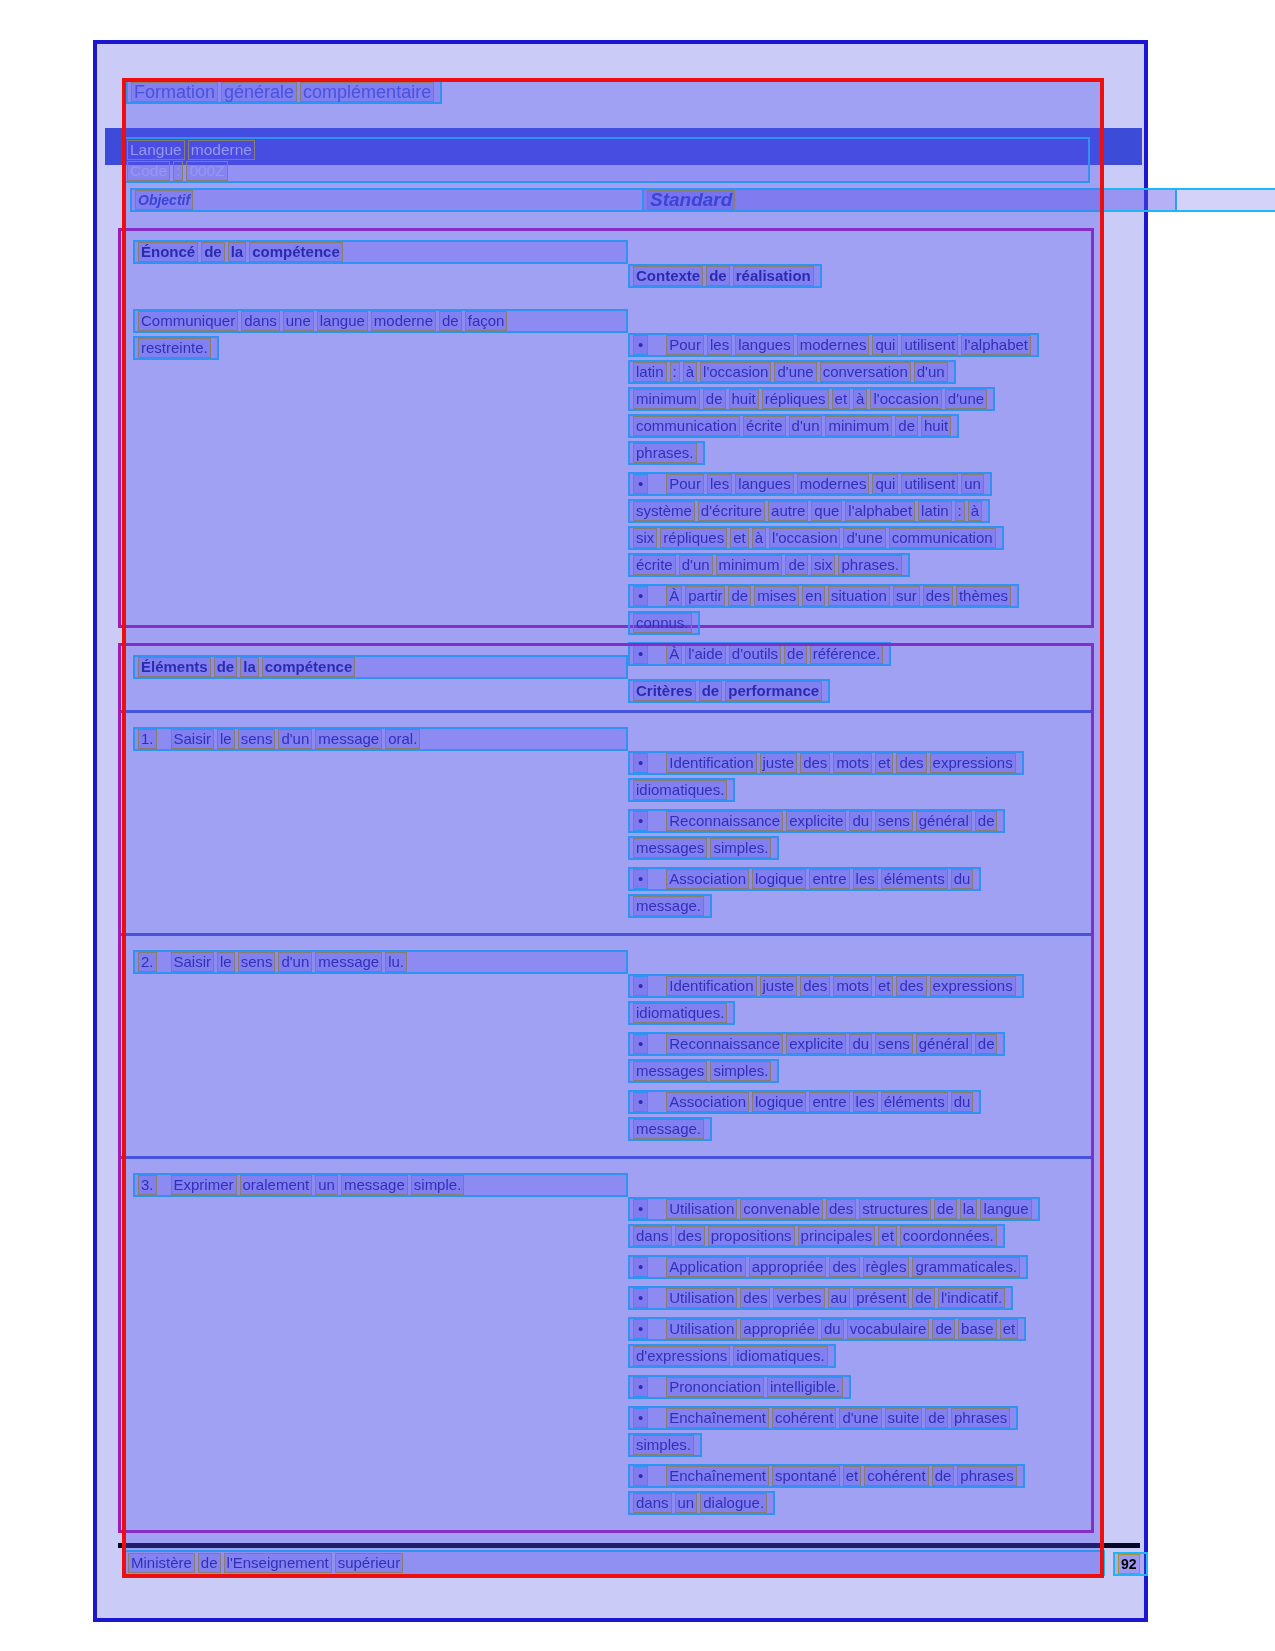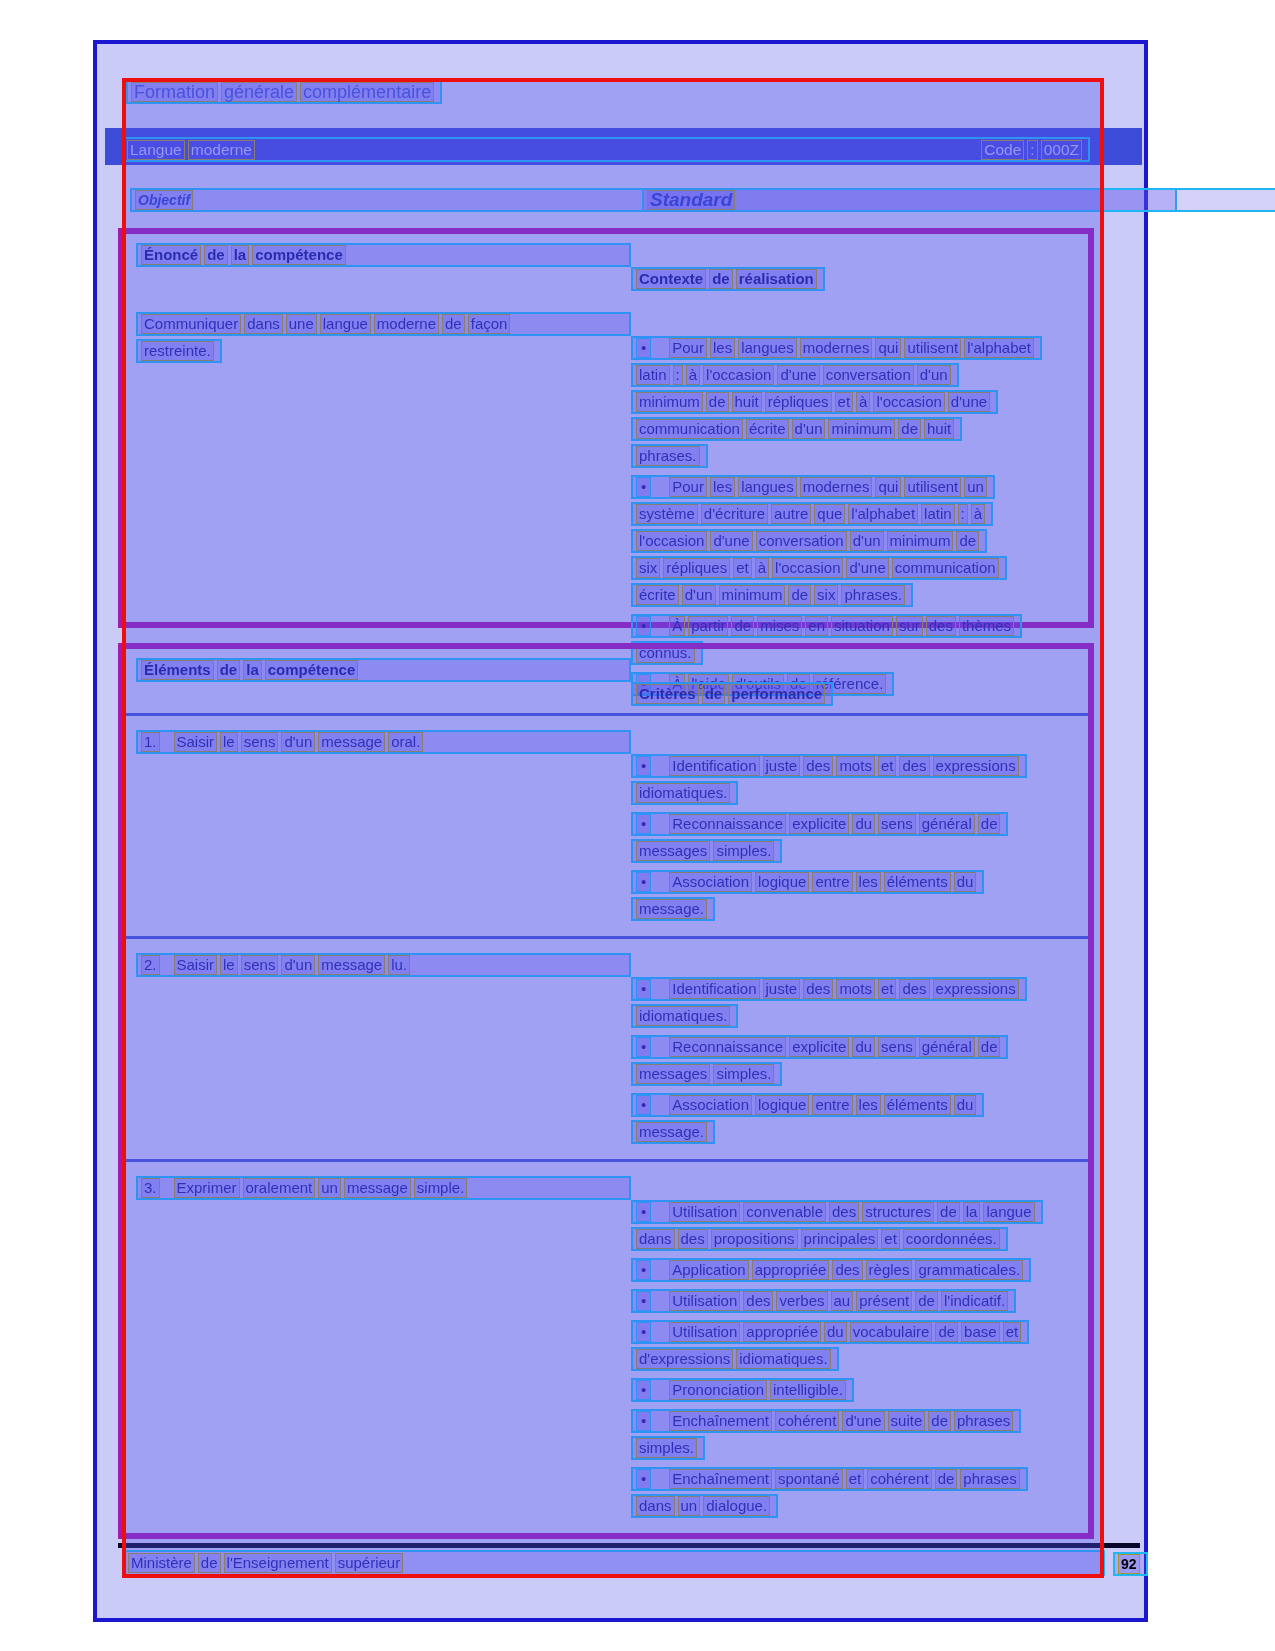--- a/index.html
+++ b/index.html
@@ -24,30 +24,30 @@
           padding:0 4px;margin-right:18px;color:#1c1c99;line-height:18px;}
 
   
   .doc-text{color:#1f1f9c;font-size:15px;}
   .title{position:absolute;left:29px;top:36px;color:#4456d4;font-size:18px;}
   .title .word{color:#4456d4;}
 
   .bar{position:absolute;left:8px;top:84px;width:1037px;height:37px;background:#3d4cd8;}
   .bar-line{position:absolute;left:17px;top:9px;width:968px;display:flex;justify-content:space-between;
             box-sizing:border-box;border:2px solid #1fb6f8;background:rgba(92,82,235,0.18);
-            padding:0 3px;font-size:15.5px;color:#b9bcf4;line-height:21px;white-space:nowrap;}
+            padding:0 3px;font-size:15.5px;color:#b9bcf4;line-height:21px;white-space:nowrap;flex-direction:column;}
   .bar-line .word{color:#b9bcf4;}
 
   .heading-left{position:absolute;left:33px;top:144px;width:512px;font-size:14px;font-weight:bold;
                 font-style:italic;color:#3040c8;}
   .heading-right{position:absolute;left:545px;top:144px;width:368px;font-size:19px;font-weight:bold;
                  font-style:italic;color:#3040c8;}
   .heading-left .word,.heading-right .word{color:#3040c8;}
 
-  .table{position:absolute;left:21px;width:976px;box-sizing:border-box;border:6px solid #a21caf;
+  .table{position:absolute;left:21px;width:976px;box-sizing:border-box;border:3px solid #a21caf;
          font-size:15px;color:#1f1f9c;}
   .table1{top:184px;height:400px;}
   .table2{top:599px;min-height:694px;}
   .t-row{display:flex;padding:14px 12px 12px 12px;}
   .t-header{padding:9px 12px 4px 12px;font-weight:bold;color:#18188e;}
   .table2 .t-header{border-bottom:3px solid #4355d4;}
   .table2 .t-body .t-row + .t-row{border-top:3px solid #4355d4;}
   .cell-left{flex:0 0 495px;}
   .cell-right{flex:1 1 auto;min-width:0;margin-top:24px;}
   .cell-left .t-line:first-child{width:100%;}
@@ -127,23 +127,20 @@
               </div>
               <div class="bullet">
                 <div class="t-line doc-text">
                   <span class="marker">•</span>
                   <span class="words"><span class="word">Pour</span><span class="word">les</span><span class="word">langues</span><span class="word">modernes</span><span class="word">qui</span><span class="word">utilisent</span><span class="word">un</span></span>
                 </div>
                 <div class="t-line doc-text">
                   <span class="words"><span class="word">système</span><span class="word">d'écriture</span><span class="word">autre</span><span class="word">que</span><span class="word">l'alphabet</span><span class="word">latin</span><span class="word">:</span><span class="word">à</span></span>
                 </div>
                 <div class="t-line doc-text">
-                  <span class="words"><span class="word">l'occasion</span><span class="word">d'une</span><span class="word">conversation</span><span class="word">d'un</span><span class="word">minimum</span><span class="word">de</span></span>
-                </div>
-                <div class="t-line doc-text">
                   <span class="words"><span class="word">six</span><span class="word">répliques</span><span class="word">et</span><span class="word">à</span><span class="word">l'occasion</span><span class="word">d'une</span><span class="word">communication</span></span>
                 </div>
                 <div class="t-line doc-text">
                   <span class="words"><span class="word">écrite</span><span class="word">d'un</span><span class="word">minimum</span><span class="word">de</span><span class="word">six</span><span class="word">phrases.</span></span>
                 </div>
               </div>
               <div class="bullet">
                 <div class="t-line doc-text">
                   <span class="marker">•</span>
                   <span class="words"><span class="word">À</span><span class="word">partir</span><span class="word">de</span><span class="word">mises</span><span class="word">en</span><span class="word">situation</span><span class="word">sur</span><span class="word">des</span><span class="word">thèmes</span></span>

